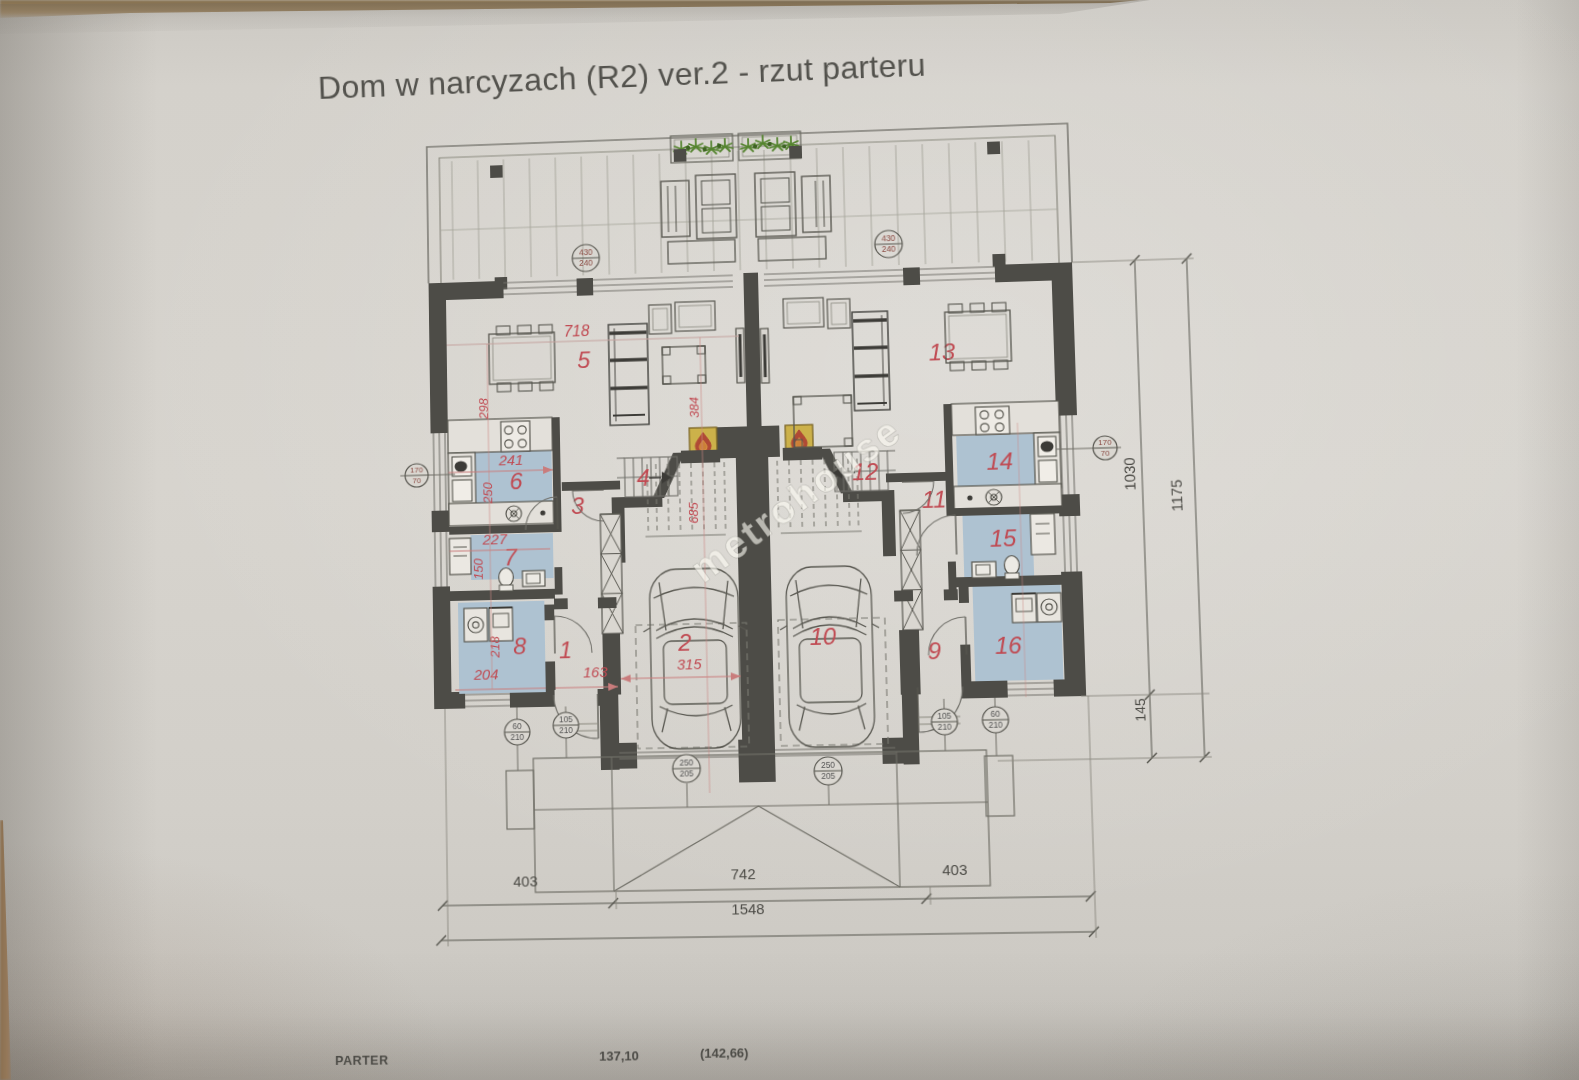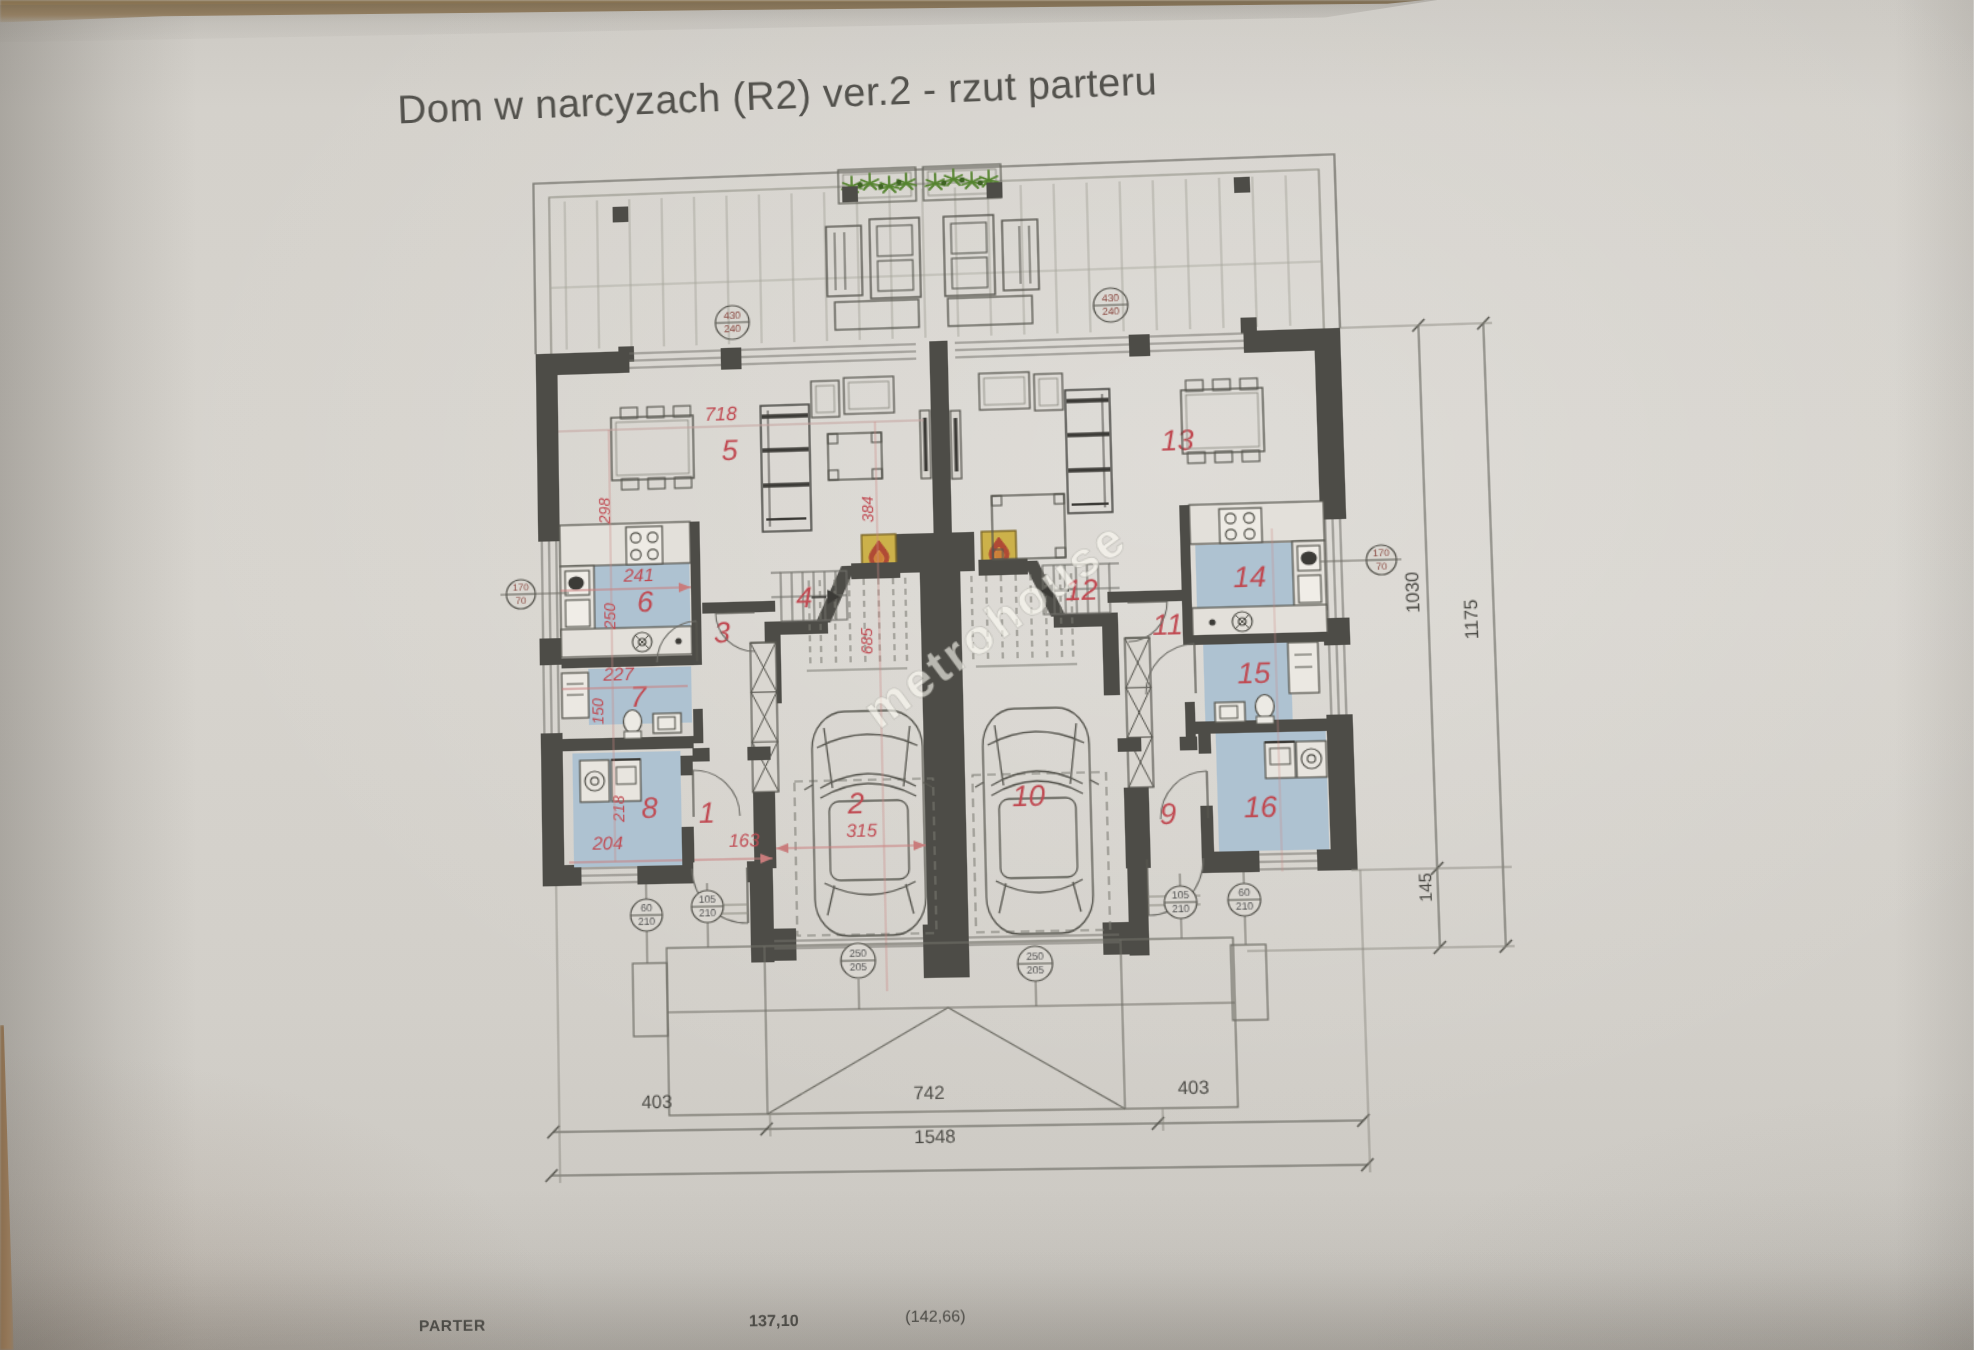--- a/index.html
+++ b/index.html
@@ -21,21 +21,21 @@
 background:linear-gradient(90deg,#8a6f50 0%,#96795a 55%,rgba(150,121,90,0) 100%);
 clip-path:polygon(0 0,3px 0,11px 100%,0 100%);filter:blur(0.8px);}
 #botedge{position:absolute;left:0;top:1000px;width:1579px;height:80px;
 background:linear-gradient(180deg, rgba(120,113,104,0) 0%, rgba(120,113,104,0.07) 45%, rgba(108,102,94,0.18) 100%);}
 #plan{position:absolute;left:0;top:0;width:1579px;height:1080px;transform-origin:0 0;
 transform:matrix3d(0.925942,-0.038491,0,-0.00002763, 0.000458,0.930608,0,-0.00002821, 0,0,1,0, 21.748,30.903,0,1);filter:blur(0.35px);}
 #title{position:absolute;left:318px;top:70px;width:760px;white-space:nowrap;color:#53524d;font-size:32px;letter-spacing:0.3px;transform:rotate(-2.2deg);transform-origin:0 50%;}
 #footer{position:absolute;left:0;top:1042px;width:1579px;color:#4c4b46;font-size:13px;transform:rotate(-0.5deg);}
 #footer b{position:absolute;left:335px;top:8px;font-weight:bold;letter-spacing:0.5px;font-size:12.5px;}
 #footer .a{position:absolute;left:599px;top:5px;font-weight:bold;}
-#footer .b{position:absolute;left:724px;top:3px;font-weight:normal;}
+#footer .b{position:absolute;left:700px;top:3px;font-weight:bold;}
 </style></head>
 <body>
 
 <div id="page"></div>
 
 <div id="tabletop"></div>
 
 <div id="topshadow"></div>
 
 <div id="botedge"></div>

